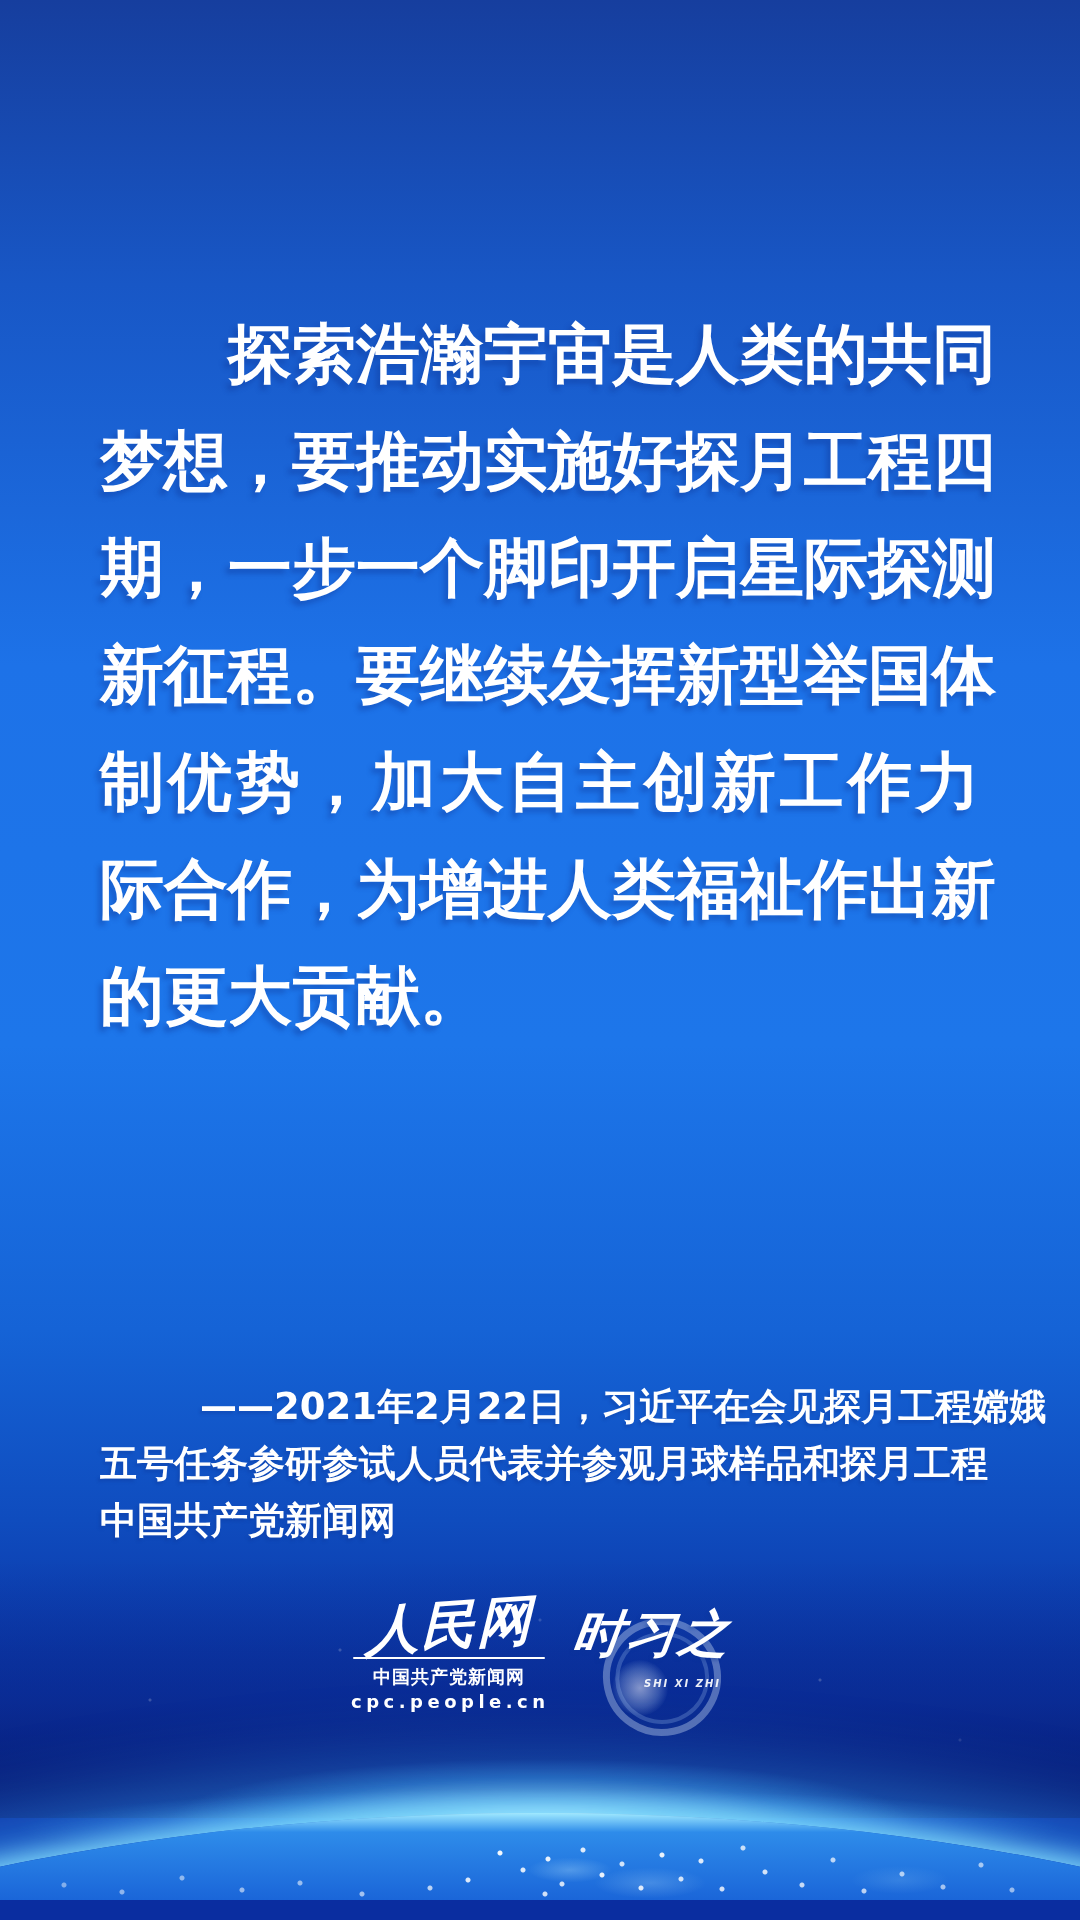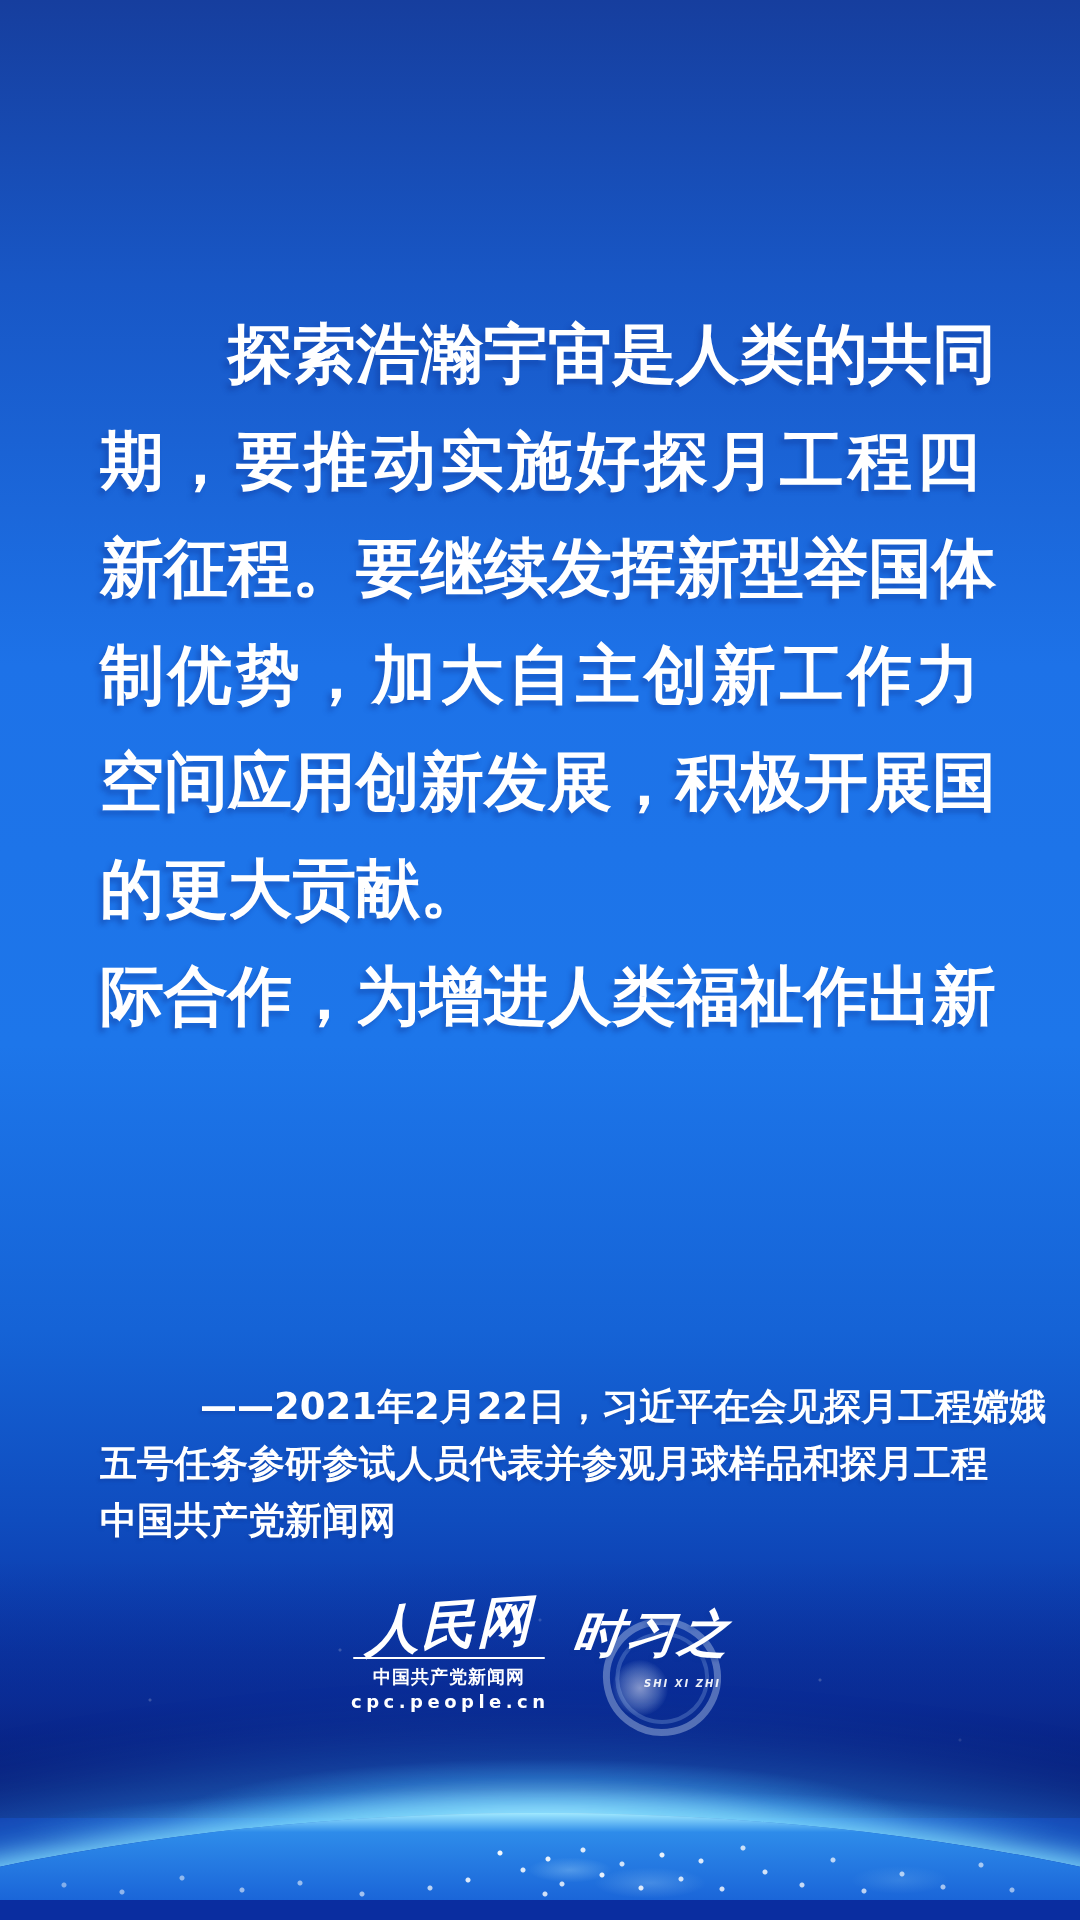--- a/index.html
+++ b/index.html
@@ -146,26 +146,26 @@
     background-repeat:no-repeat;
   }
 </style>
 </head>
 <body>
 
 <div class="poster">
 
   <div class="quote">
     <div class="quote-line first">探索浩瀚宇宙是人类的共同</div>
-    <div class="quote-line">期，要推动实施好探月工程四</div>
+    <div class="quote-line">梦想，要推动实施好探月工程四</div>
+    <div class="quote-line">期，一步一个脚印开启星际探测</div>
     <div class="quote-line">新征程。要继续发挥新型举国体</div>
     <div class="quote-line">制优势，加大自主创新工作力</div>
-    <div class="quote-line">空间应用创新发展，积极开展国</div>
+    <div class="quote-line">际合作，为增进人类福祉作出新</div>
     <div class="quote-line last">的更大贡献。</div>
-    <div class="quote-line">际合作，为增进人类福祉作出新</div>
   </div>
 
   <div class="attribution">
     <div class="attr-line first">——2021年2月22日，习近平在会见探月工程嫦娥</div>
     <div class="attr-line">五号任务参研参试人员代表并参观月球样品和探月工程</div>
     <div class="attr-line last">中国共产党新闻网</div>
   </div>
 
   <div class="footer">
     <div class="pn-block">

